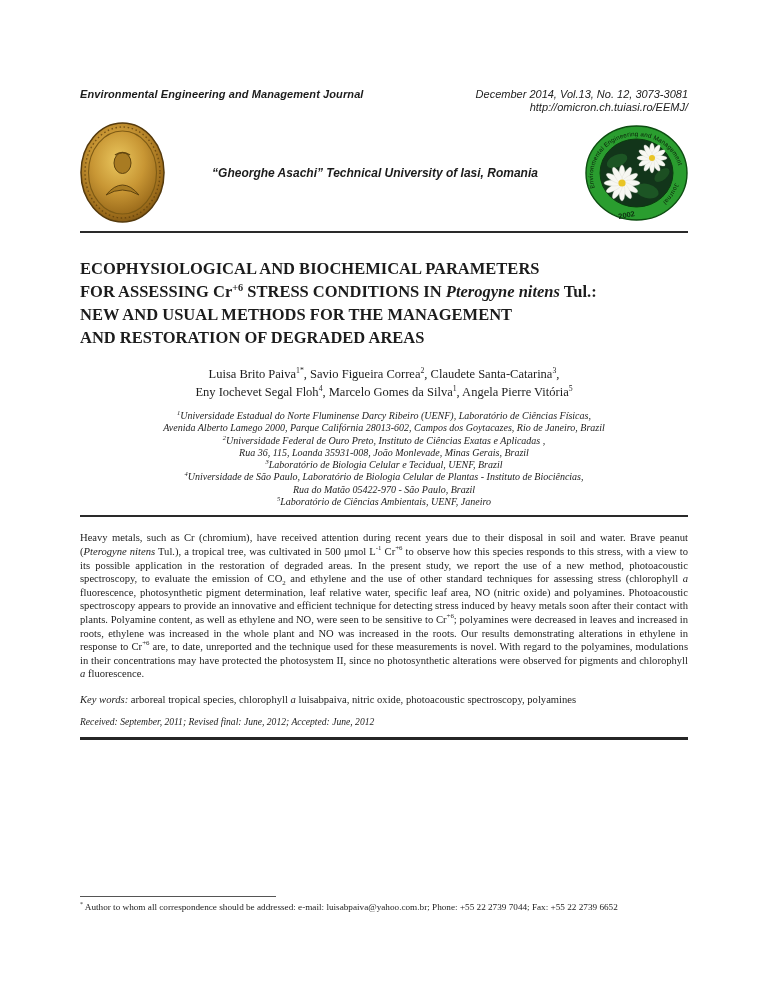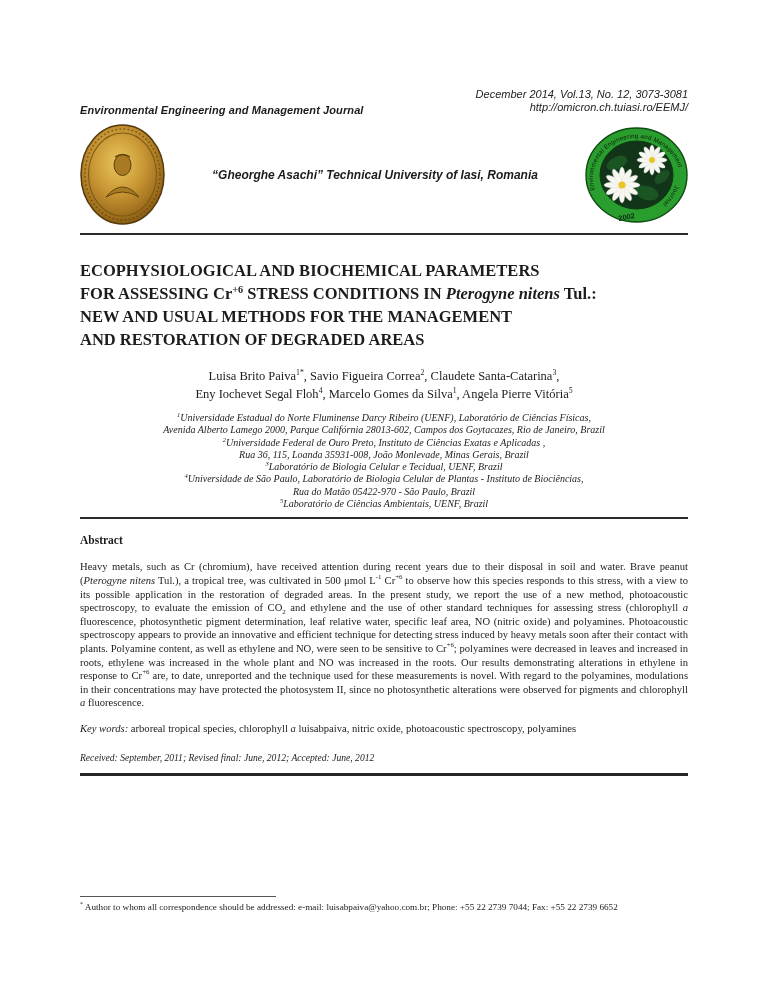--- a/index.html
+++ b/index.html
@@ -4,21 +4,21 @@
 <style>
   html,body{margin:0;padding:0;background:#ffffff;}
   .page{
     width:768px;height:994px;background:#ffffff;position:relative;
     box-sizing:border-box;padding:88px 80px 0 80px;
     font-family:"Liberation Serif",serif;color:#1c1c1c;overflow:hidden;
   }
   
   .header-row{display:flex;justify-content:space-between;align-items:flex-start;
     font-family:"Liberation Sans",sans-serif;}
-  .journal-name{font-size:11px;font-weight:bold;font-style:italic;letter-spacing:.1px;margin-top:16px;}
+  .journal-name{font-size:11px;font-weight:bold;font-style:italic;letter-spacing:.1px;}
   .issue-block{text-align:right;font-size:11px;font-style:italic;line-height:13px;color:#222;}
   
   .logo-row{display:flex;justify-content:space-between;align-items:center;margin-top:7px;height:103px;}
   .university{flex:1;text-align:center;font-family:"Liberation Sans",sans-serif;
     font-weight:bold;font-style:italic;font-size:12px;padding:0 14px;}
   .rule{border:none;border-top:2px solid #2a2a2a;margin:0;}
   .rule1{margin-top:7px;}
   
   .title{margin:24px 0 0 0;text-align:left;font-weight:bold;font-size:16.5px;line-height:23px;font-family:"Liberation Serif",serif;}
   .tline{display:block;}
@@ -28,21 +28,21 @@
   .authors sup{font-size:62%;line-height:0;}
   
   .affiliations{margin-top:9px;text-align:center;font-style:italic;font-size:10px;line-height:12.3px;}
   .affiliations sup{font-size:65%;line-height:0;}
   .rule2{margin-top:7px;}
   
   .abstract-heading{margin-top:15px;font-weight:bold;font-size:11.5px;}
   .abstract-body{margin-top:14px;text-align:justify;font-size:10.6px;line-height:13.6px;}
   .abstract-body sup,.abstract-body sub{font-size:65%;line-height:0;}
   .keywords{margin-top:13px;font-size:10.6px;}
-  .received{margin-top:18px;font-size:9.6px;font-style:italic;}
+  .received{margin-top:11px;font-size:9.6px;font-style:italic;}
   .rule3{margin-top:10px;border-top:3px solid #262626;}
   
   .footnote-block{position:absolute;left:80px;right:80px;top:896px;}
   .footnote-sep{width:196px;border:none;border-top:1.5px solid #555;margin:0;}
   .footnote-text{margin-top:4px;font-size:9.2px;line-height:12px;}
   .footnote-text sup{font-size:65%;line-height:0;}
   .i{font-style:italic;margin-top:48px;}
 </style>
 </head>
 <body>
@@ -150,26 +150,25 @@
   </div>
 
   <div class="affiliations">
     <div><sup>1</sup><span>Universidade Estadual do Norte Fluminense Darcy Ribeiro (UENF), Laboratório de Ciências Físicas,</span></div>
     <div><span>Avenida Alberto Lamego 2000, Parque Califórnia 28013-602, Campos dos Goytacazes, Rio de Janeiro, Brazil</span></div>
     <div><sup>2</sup><span>Universidade Federal de Ouro Preto, Instituto de Ciências Exatas e Aplicadas ,</span></div>
     <div><span>Rua 36, 115, Loanda 35931-008, João Monlevade, Minas Gerais, Brazil</span></div>
     <div><sup>3</sup><span>Laboratório de Biologia Celular e Tecidual, UENF, Brazil</span></div>
     <div><sup>4</sup><span>Universidade de São Paulo, Laboratório de Biologia Celular de Plantas - Instituto de Biociências,</span></div>
     <div><span>Rua do Matão 05422-970 - São Paulo, Brazil</span></div>
-    <div><sup>5</sup><span>Laboratório de Ciências Ambientais, UENF, Brazil</span></div>
+    <div><sup>5</sup><span>Laboratório de Ciências Ambientais, UENF, Janeiro</span></div>
   </div>
 
   <hr class="rule rule2">
 
-  <div class="abstract-heading">Abstract</div>
   <p class="abstract-body"><span>Heavy metals, such as Cr (chromium), have received attention during recent years due to their disposal in soil and water. Brave peanut (</span><span class="i">Pterogyne nitens</span><span> Tul.), a tropical tree, was cultivated in 500 μmol L</span><sup>-1</sup><span> Cr</span><sup>+6</sup><span> to observe how this species responds to this stress, with a view to its possible application in the restoration of degraded areas. In the present study, we report the use of a new method, photoacoustic spectroscopy, to evaluate the emission of CO</span><sub>2</sub><span> and ethylene and the use of other standard techniques for assessing stress (chlorophyll </span><span class="i">a</span><span> fluorescence, photosynthetic pigment determination, leaf relative water, specific leaf area, NO (nitric oxide) and polyamines. Photoacoustic spectroscopy appears to provide an innovative and efficient technique for detecting stress induced by heavy metals soon after their contact with plants. Polyamine content, as well as ethylene and NO, were seen to be sensitive to Cr</span><sup>+6</sup><span>; polyamines were decreased in leaves and increased in roots, ethylene was increased in the whole plant and NO was increased in the roots. Our results demonstrating alterations in ethylene in response to Cr</span><sup>+6</sup><span> are, to date, unreported and the technique used for these measurements is novel. With regard to the polyamines, modulations in their concentrations may have protected the photosystem II, since no photosynthetic alterations were observed for pigments and chlorophyll </span><span class="i">a</span><span> fluorescence.</span></p>
 
   <div class="keywords"><span class="i">Key words:</span><span> arboreal tropical species, chlorophyll </span><span class="i">a</span><span> luisabpaiva, nitric oxide, photoacoustic spectroscopy, polyamines</span></div>
   <div class="received">Received: September, 2011; Revised final: June, 2012; Accepted: June, 2012</div>
 
   <hr class="rule rule3">
 
   <div class="footnote-block">
     <hr class="footnote-sep">
     <div class="footnote-text"><sup>*</sup><span> Author to whom all correspondence should be addressed: e-mail: luisabpaiva@yahoo.com.br; Phone: +55 22 2739 7044; Fax: +55 22 2739 6652</span></div>

